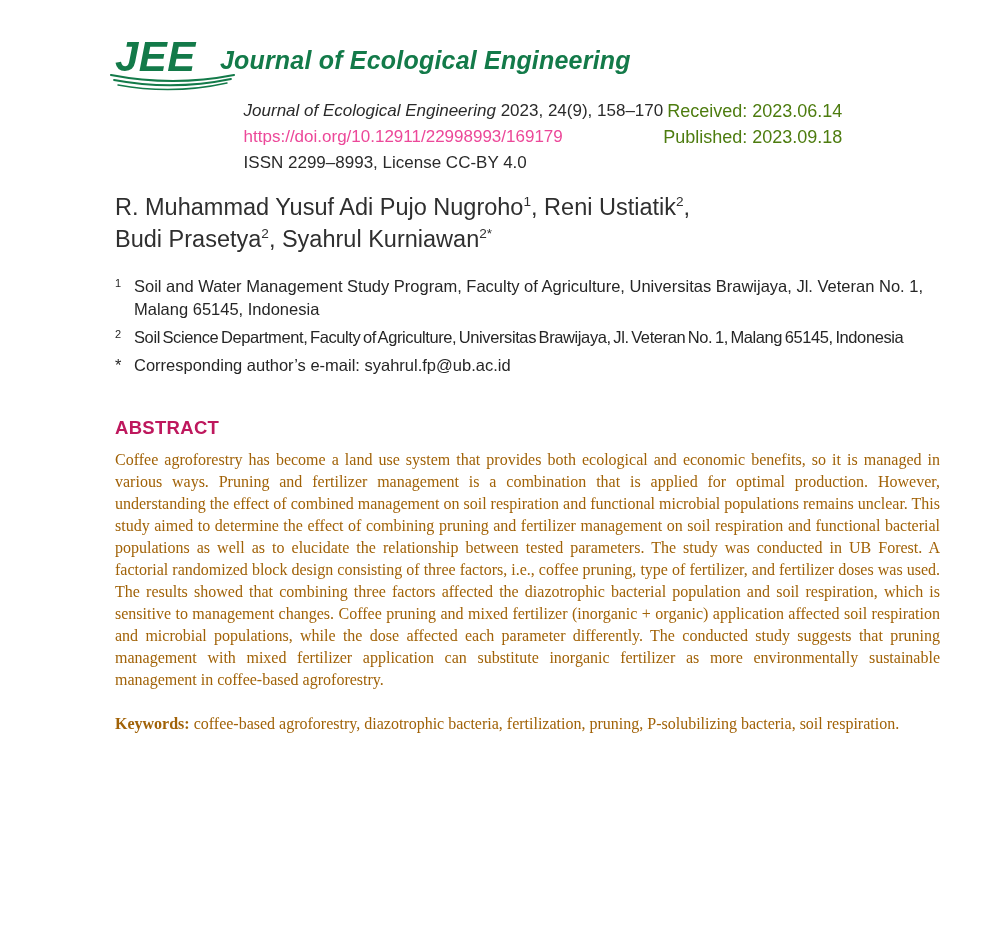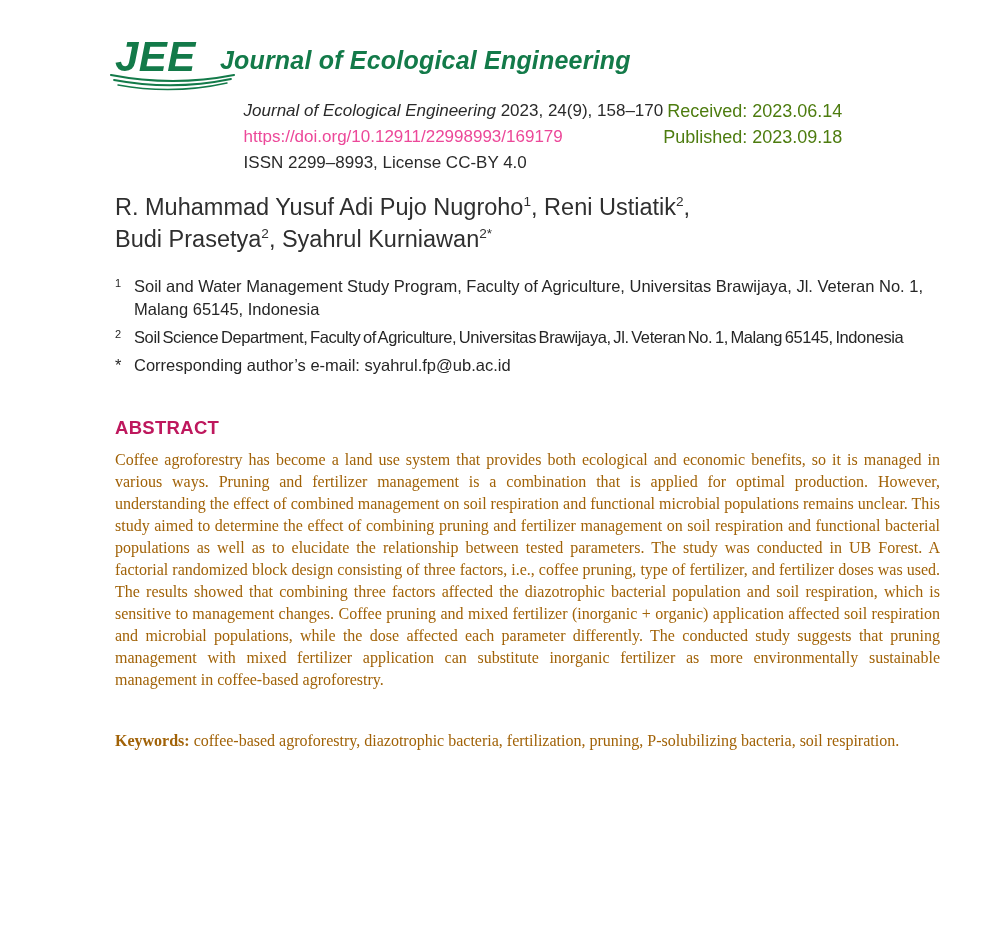--- a/index.html
+++ b/index.html
@@ -48,21 +48,21 @@
   
   .abstract { margin-top:40px; }
   .abstract h2 {
     margin:0 0 10px 0; font-size:18.5px; font-weight:700; color:#be185d;
     letter-spacing:0.3px; font-family:"Liberation Sans", sans-serif;
   }
   .abstract p, .keywords {
     margin:0; font-family:"Liberation Serif", serif;
     font-size:16px; line-height:22px; text-align:justify; color:#a16207;
   }
-  .keywords { margin-top:39px; }
+  .keywords { margin-top:22px; }
   .keywords b { font-weight:700; }
 
   :root { --green:#137a49; }
 </style>
 </head>
 <body>
 
 <div class="page">
 
   <header>

